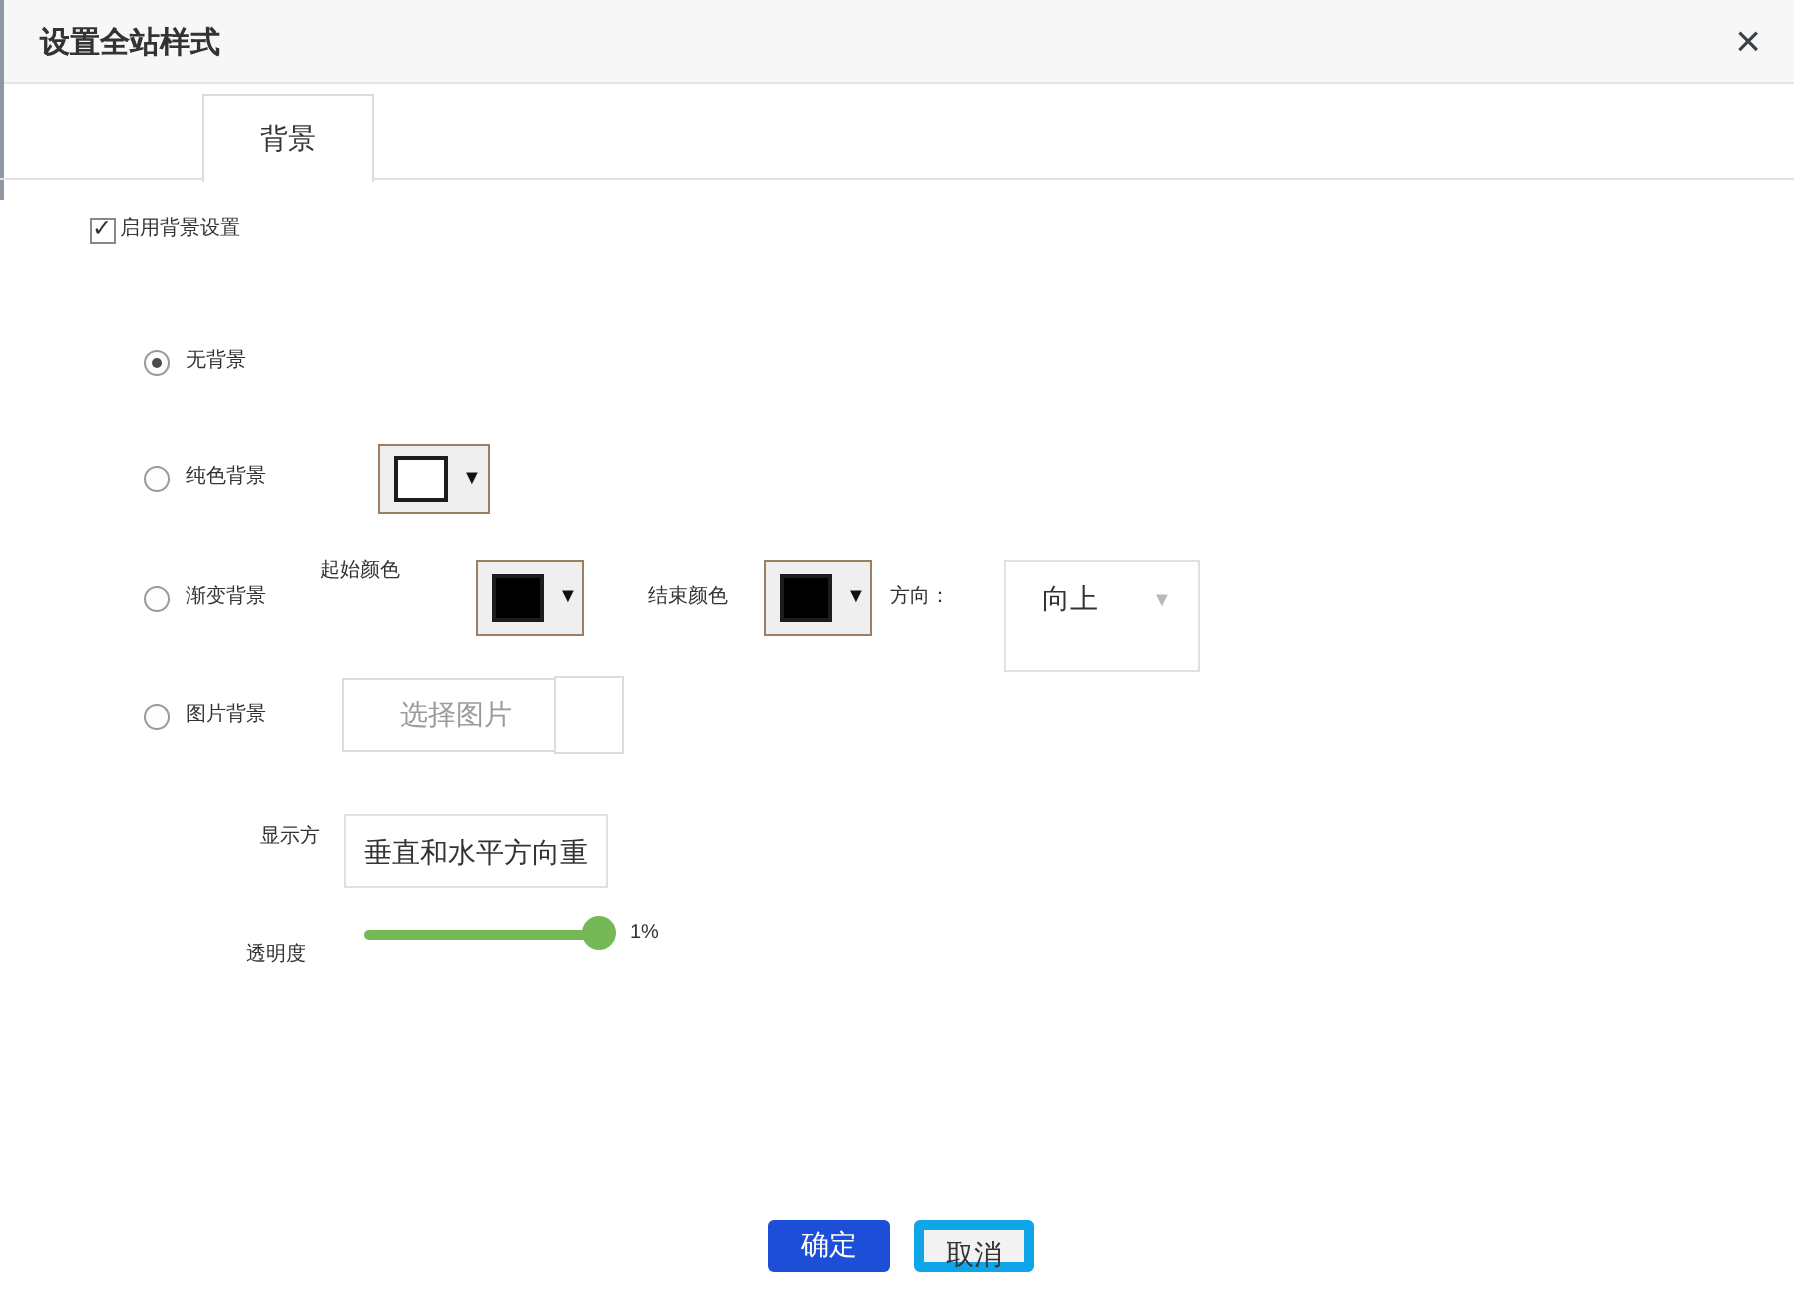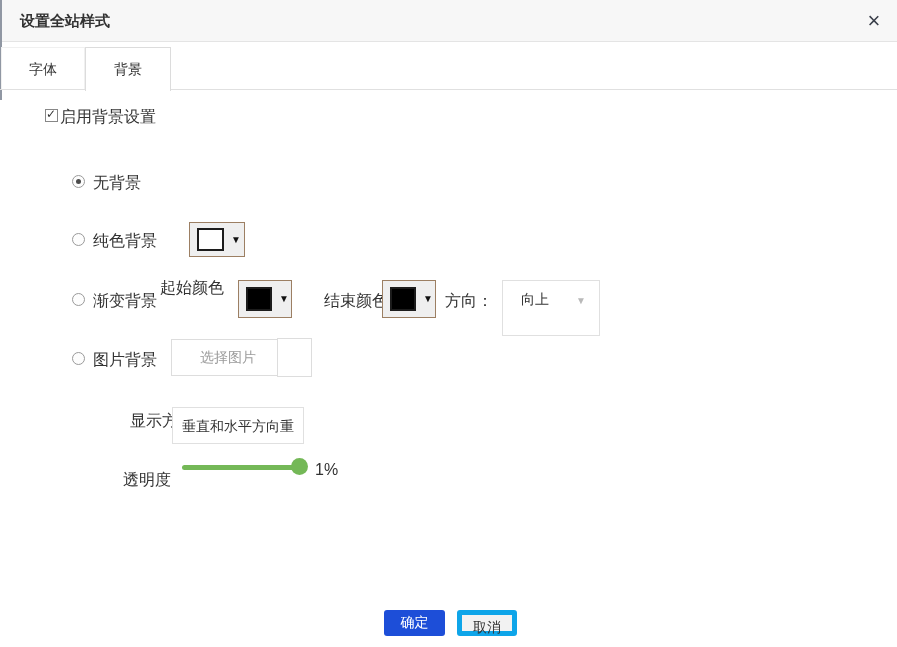--- a/index.html
+++ b/index.html
@@ -13,24 +13,24 @@
   .title { position:absolute; left:20px; top:12px; font-size:15px; font-weight:bold; color:#333; }
   .close { position:absolute; left:860px; top:6px; width:28px; height:30px; font-size:22px;
            color:#3a3f4a; text-align:center; line-height:30px; cursor:pointer; }
   .left-accent { position:absolute; left:0; top:0; width:2px; height:100px; background:#9097a3; }
 
   
   .tabbar { position:absolute; left:0; top:42px; width:897px; height:48px; border-bottom:1px solid #e0e0e0; }
   .tab { position:absolute; text-align:center; font-size:14px; color:#333; background:#fff; cursor:pointer; }
   .tab-font { left:1px; top:5px; width:84px; height:42px; line-height:42px;
               border:1px solid #f0f0f0; border-bottom:none; }
-  .tab-bg { left:85px; top:5px; width:86px; height:44px; line-height:42px;
+  .tab-bg { left:101px; top:5px; width:86px; height:44px; line-height:42px;
             border:1px solid #dcdcdc; border-bottom:none; z-index:2; }
 
-  .lbl { position:absolute; font-size:16px; color:#333; white-space:nowrap; }
+  .lbl { position:absolute; font-size:10px; color:#333; white-space:nowrap; }
 
   
   .checkbox { position:absolute; left:45px; top:109px; width:13px; height:13px;
               border:1px solid #878787; background:#fff; }
   .checkbox .chk { position:absolute; left:0px; top:-3px; font-size:12px; color:#333; }
 
   
   .radio { position:absolute; width:13px; height:13px; border:1px solid #9a9a9a;
            border-radius:50%; background:#fdfdfd; }
   .radio.sel::after { content:""; position:absolute; left:3px; top:3px; width:5px; height:5px;
@@ -71,21 +71,20 @@
 
 <div class="dialog">
 
   <div class="header">
     <div class="title">设置全站样式</div>
     <div class="close">×</div>
   </div>
   <div class="left-accent"></div>
 
   <div class="tabbar">
-    <div class="tab tab-font">字体</div>
     <div class="tab tab-bg">背景</div>
   </div>
 
   <div class="checkbox">
     <span class="chk">✓</span>
   </div>
   <div class="lbl" style="left:60px; top:107px;">启用背景设置</div>
 
   <div class="radio sel" style="left:72px; top:175px;"></div>
   <div class="lbl" style="left:93px; top:173px;">无背景</div>

